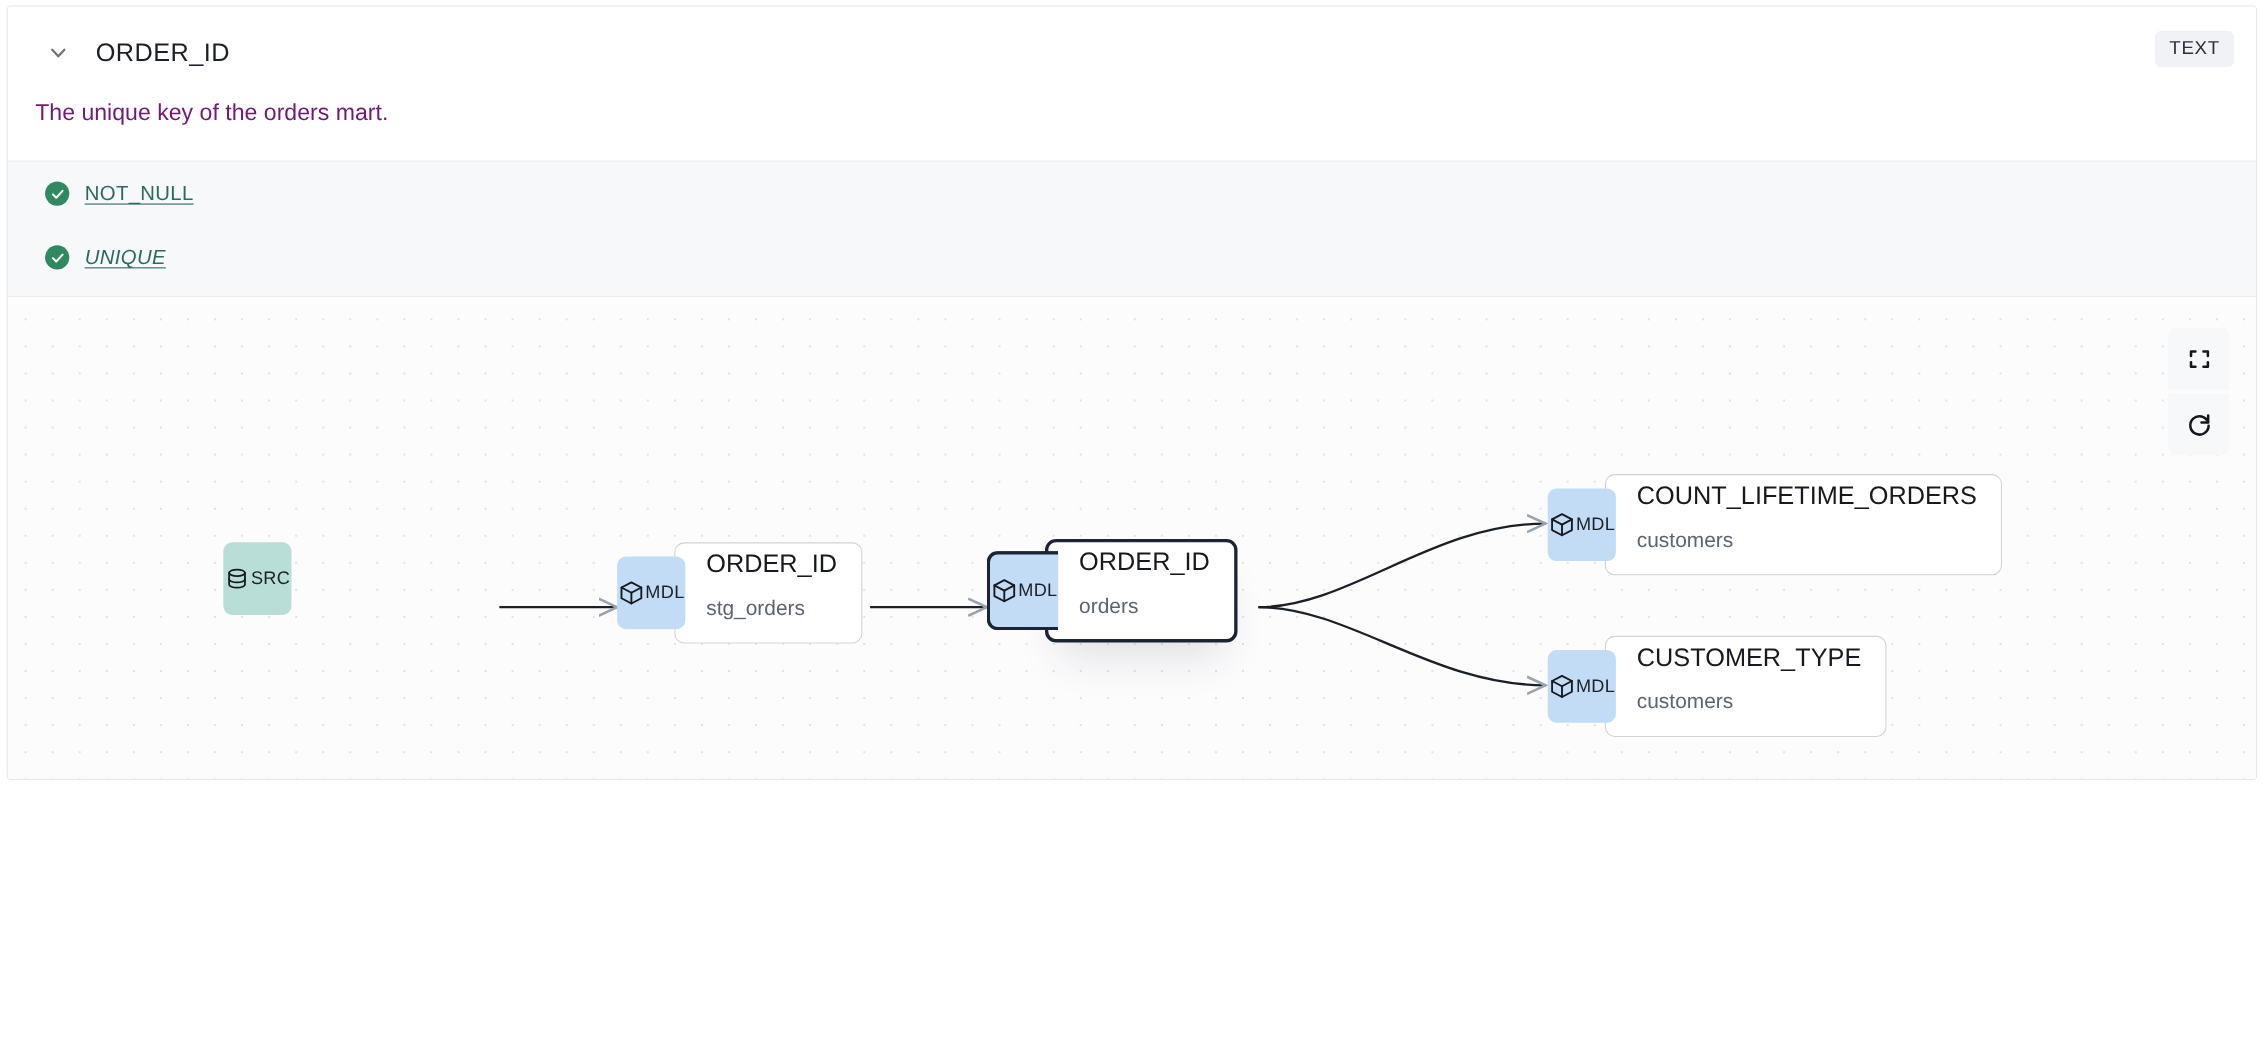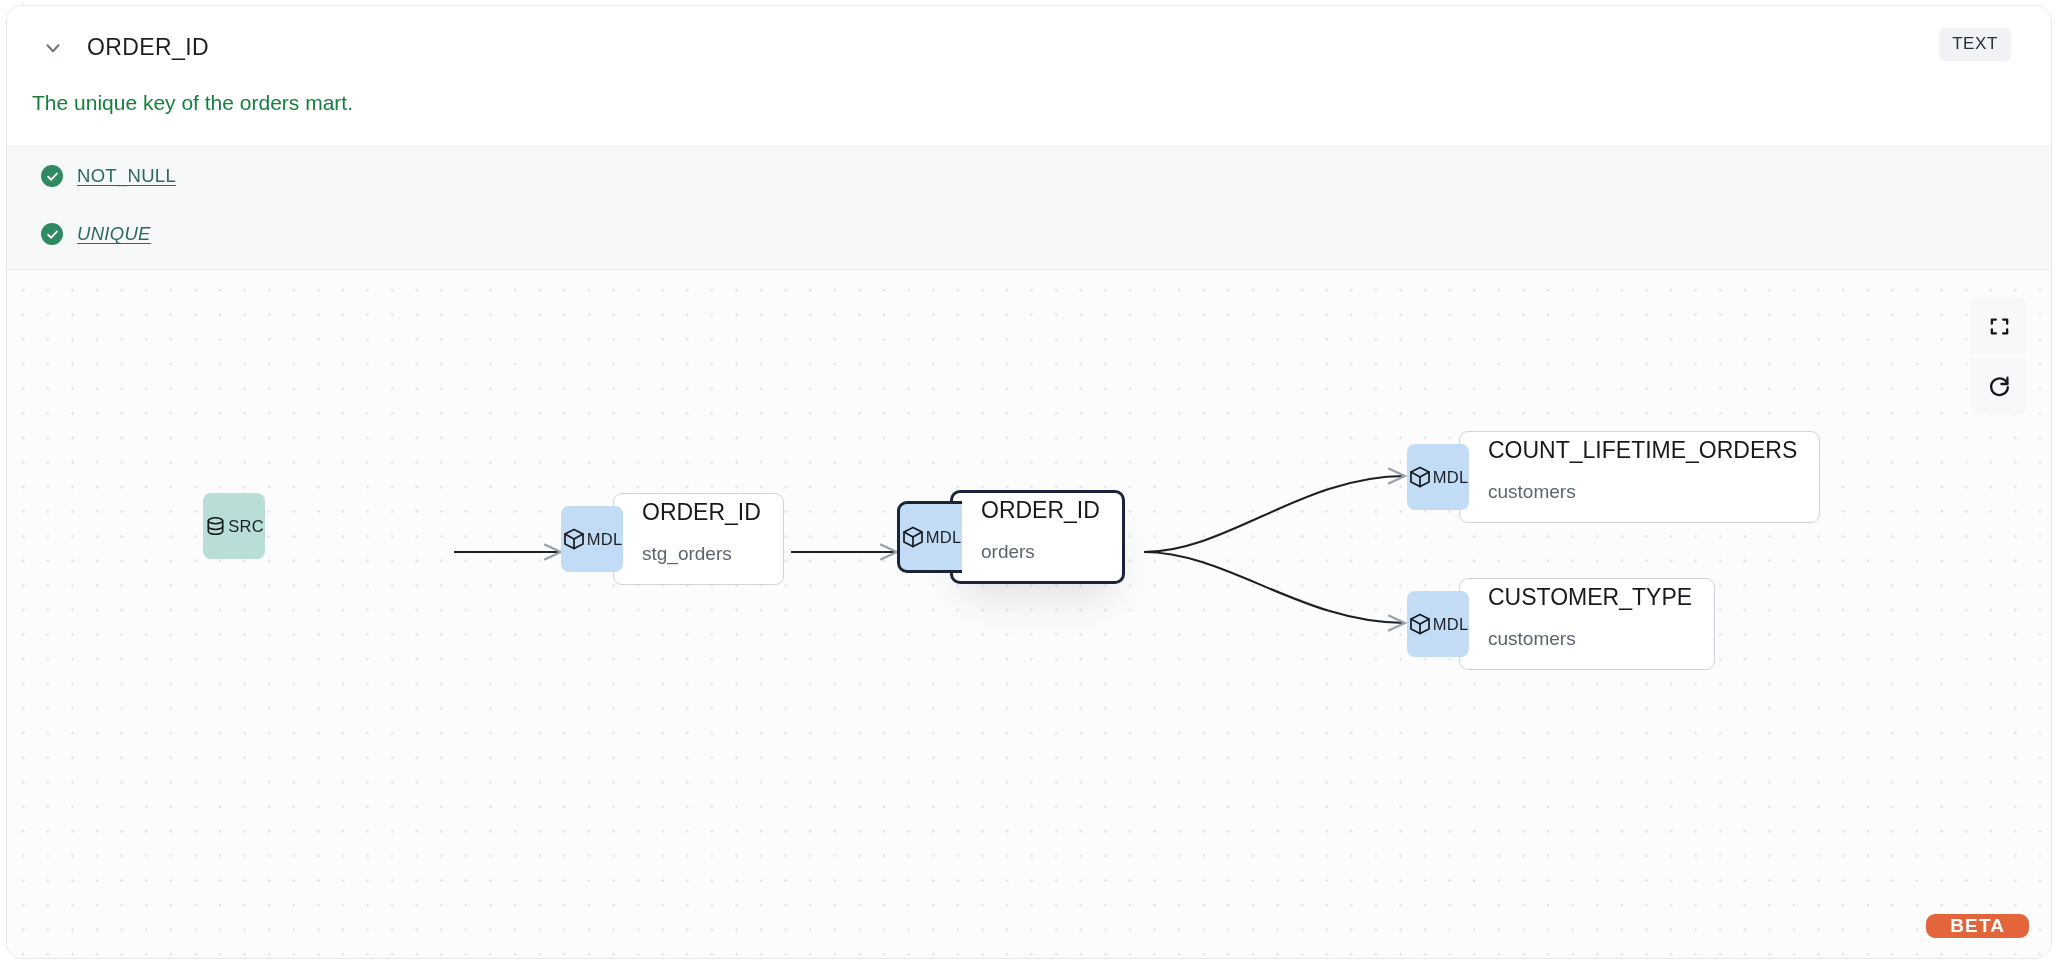--- a/index.html
+++ b/index.html
@@ -8,24 +8,24 @@
     margin: 0; padding: 0;
     width: 2058px; height: 964px;
     background: #ffffff;
     font-family: "Liberation Sans", sans-serif;
     -webkit-font-smoothing: antialiased;
   }
 
   .panel {
     position: absolute;
     left: 6px; top: 5px;
-    width: 2046px; height: 954px;
+    width: 2046px; height: 704px;
     background: #ffffff;
     border: 1px solid #e3e6ea;
-    border-radius: 16px;
+    border-radius: 4px;
     overflow: hidden;
   }
 
   
   .header {
     position: relative;
     height: 140px;
     background: #ffffff;
   }
   .title-row {
@@ -40,33 +40,33 @@
   }
   .chevron svg { display: block; }
   .col-title {
     font-size: 23px;
     letter-spacing: 0.4px;
     color: #1b2028;
     font-weight: 400;
   }
   .type-badge {
     position: absolute;
-    right: 40px; top: 22px;
+    right: 20px; top: 22px;
     background: #f0f2f5;
     color: #26303f;
     font-size: 17px;
     letter-spacing: 0.6px;
     padding: 6px 13px 7px;
     border-radius: 6px;
   }
   .description {
     position: absolute;
     left: 25px; top: 85px;
     font-size: 21px;
-    color: #15803d;
+    color: #701a75;
   }
 
   
   .tests {
     position: relative;
     height: 124px;
     background: #f7f8fa;
     border-top: 1px solid #eceef1;
     border-bottom: 1px solid #e9ebee;
   }

